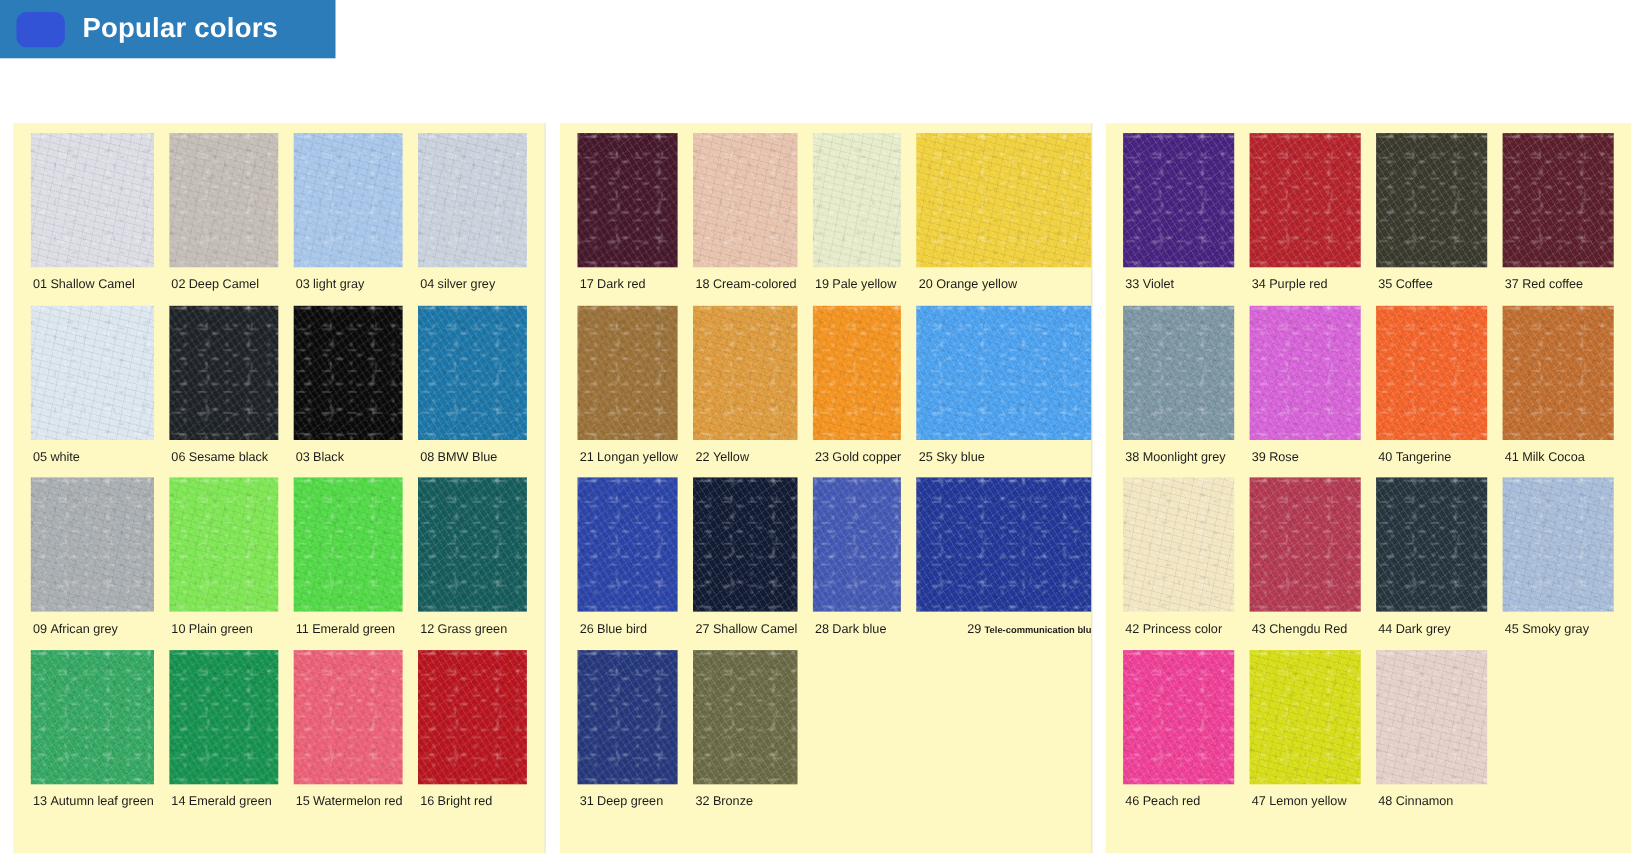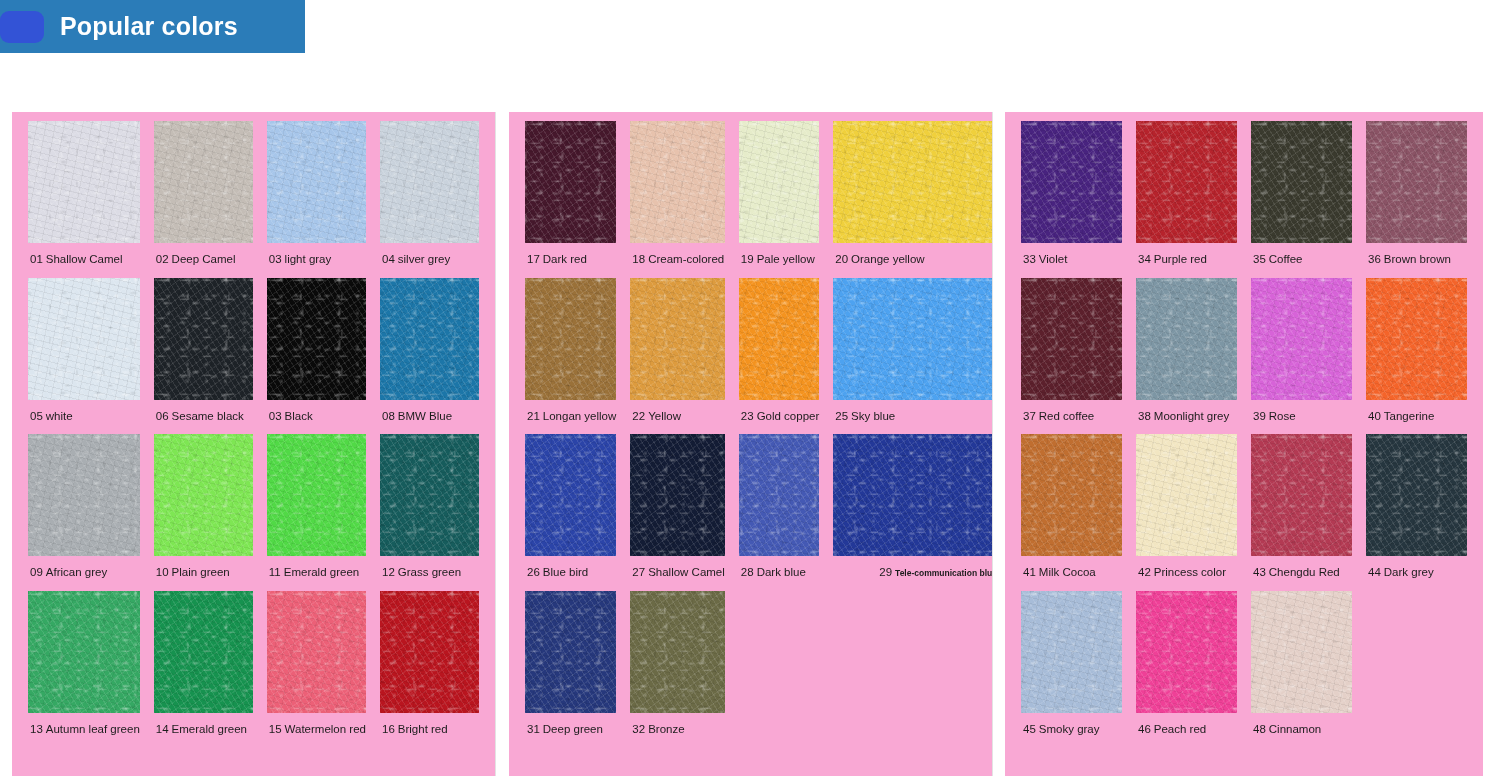--- a/index.html
+++ b/index.html
@@ -19,20 +19,21 @@
   #header-banner {
     position: absolute;
     left: 0;
     top: 0;
     width: 305px;
     height: 53px;
     background: #2b7cb8;
     display: flex;
     align-items: center;
     box-sizing: border-box;
+    padding-left: 15px;
   }
   #header-accent {
     width: 44px;
     height: 32px;
     border-radius: 9px;
     background: #3353d6;
     flex: none;
   }
   #header-title {
     margin-left: 16px;
@@ -41,21 +42,21 @@
     font-weight: bold;
     letter-spacing: 0.2px;
     white-space: nowrap;
   }
 
   
   .panel {
     position: absolute;
     top: 112px;
     height: 664px;
-    background: #f9a8d4;
+    background: #fef9c3;
     box-sizing: border-box;
     overflow: hidden;
   }
   #panel-0 { left: 12px;   width: 484px; border-right: 1px solid #e3e3e3; }
   #panel-1 { left: 509px;  width: 484px; border-right: 1px solid #e3e3e3; }
   #panel-2 { left: 1005px; width: 478px; }
 
   .panel-inner {
     position: relative;
     width: 100%;
@@ -279,24 +280,20 @@
         </div>
         <div class="swatch-cell">
           <div class="swatch-chip" style="background-color: rgb(182, 35, 44); background-position: 27px 18px;"></div>
           <div class="swatch-label"><span class="num">34</span><span>Purple red</span></div>
         </div>
         <div class="swatch-cell">
           <div class="swatch-chip" style="background-color: rgb(58, 58, 46); background-position: 11px 14px;"></div>
           <div class="swatch-label"><span class="num">35</span><span>Coffee</span></div>
         </div>
         <div class="swatch-cell">
-          <div class="swatch-chip" style="background-color: rgb(138, 83, 101); background-position: 24px 10px;"></div>
-          <div class="swatch-label"><span class="num">36</span><span>Brown brown</span></div>
-        </div>
-        <div class="swatch-cell">
           <div class="swatch-chip" style="background-color: rgb(92, 32, 44); background-position: 8px 6px;"></div>
           <div class="swatch-label"><span class="num">37</span><span>Red coffee</span></div>
         </div>
         <div class="swatch-cell">
           <div class="swatch-chip" style="background-color: rgb(125, 150, 164); background-position: 21px 2px;"></div>
           <div class="swatch-label"><span class="num">38</span><span>Moonlight grey</span></div>
         </div>
         <div class="swatch-cell">
           <div class="swatch-chip" style="background-color: rgb(215, 99, 216); background-position: 5px 21px;"></div>
           <div class="swatch-label"><span class="num">39</span><span>Rose</span></div>
@@ -321,20 +318,24 @@
           <div class="swatch-chip" style="background-color: rgb(38, 54, 63); background-position: 12px 1px;"></div>
           <div class="swatch-label"><span class="num">44</span><span>Dark grey</span></div>
         </div>
         <div class="swatch-cell">
           <div class="swatch-chip" style="background-color: rgb(167, 188, 216); background-position: 25px 20px;"></div>
           <div class="swatch-label"><span class="num">45</span><span>Smoky gray</span></div>
         </div>
         <div class="swatch-cell">
           <div class="swatch-chip" style="background-color: rgb(239, 64, 151); background-position: 9px 16px;"></div>
           <div class="swatch-label"><span class="num">46</span><span>Peach red</span></div>
+        </div>
+        <div class="swatch-cell">
+          <div class="swatch-chip" style="background-color: rgb(214, 221, 22); background-position: 22px 12px;"></div>
+          <div class="swatch-label"><span class="num">47</span><span>Lemon yellow</span></div>
         </div>
         <div class="swatch-cell">
           <div class="swatch-chip" style="background-color: rgb(228, 208, 200); background-position: 6px 8px;"></div>
           <div class="swatch-label"><span class="num">48</span><span>Cinnamon</span></div>
         </div>
       </div>
     </div>
 </div>
 
 </body></html>

